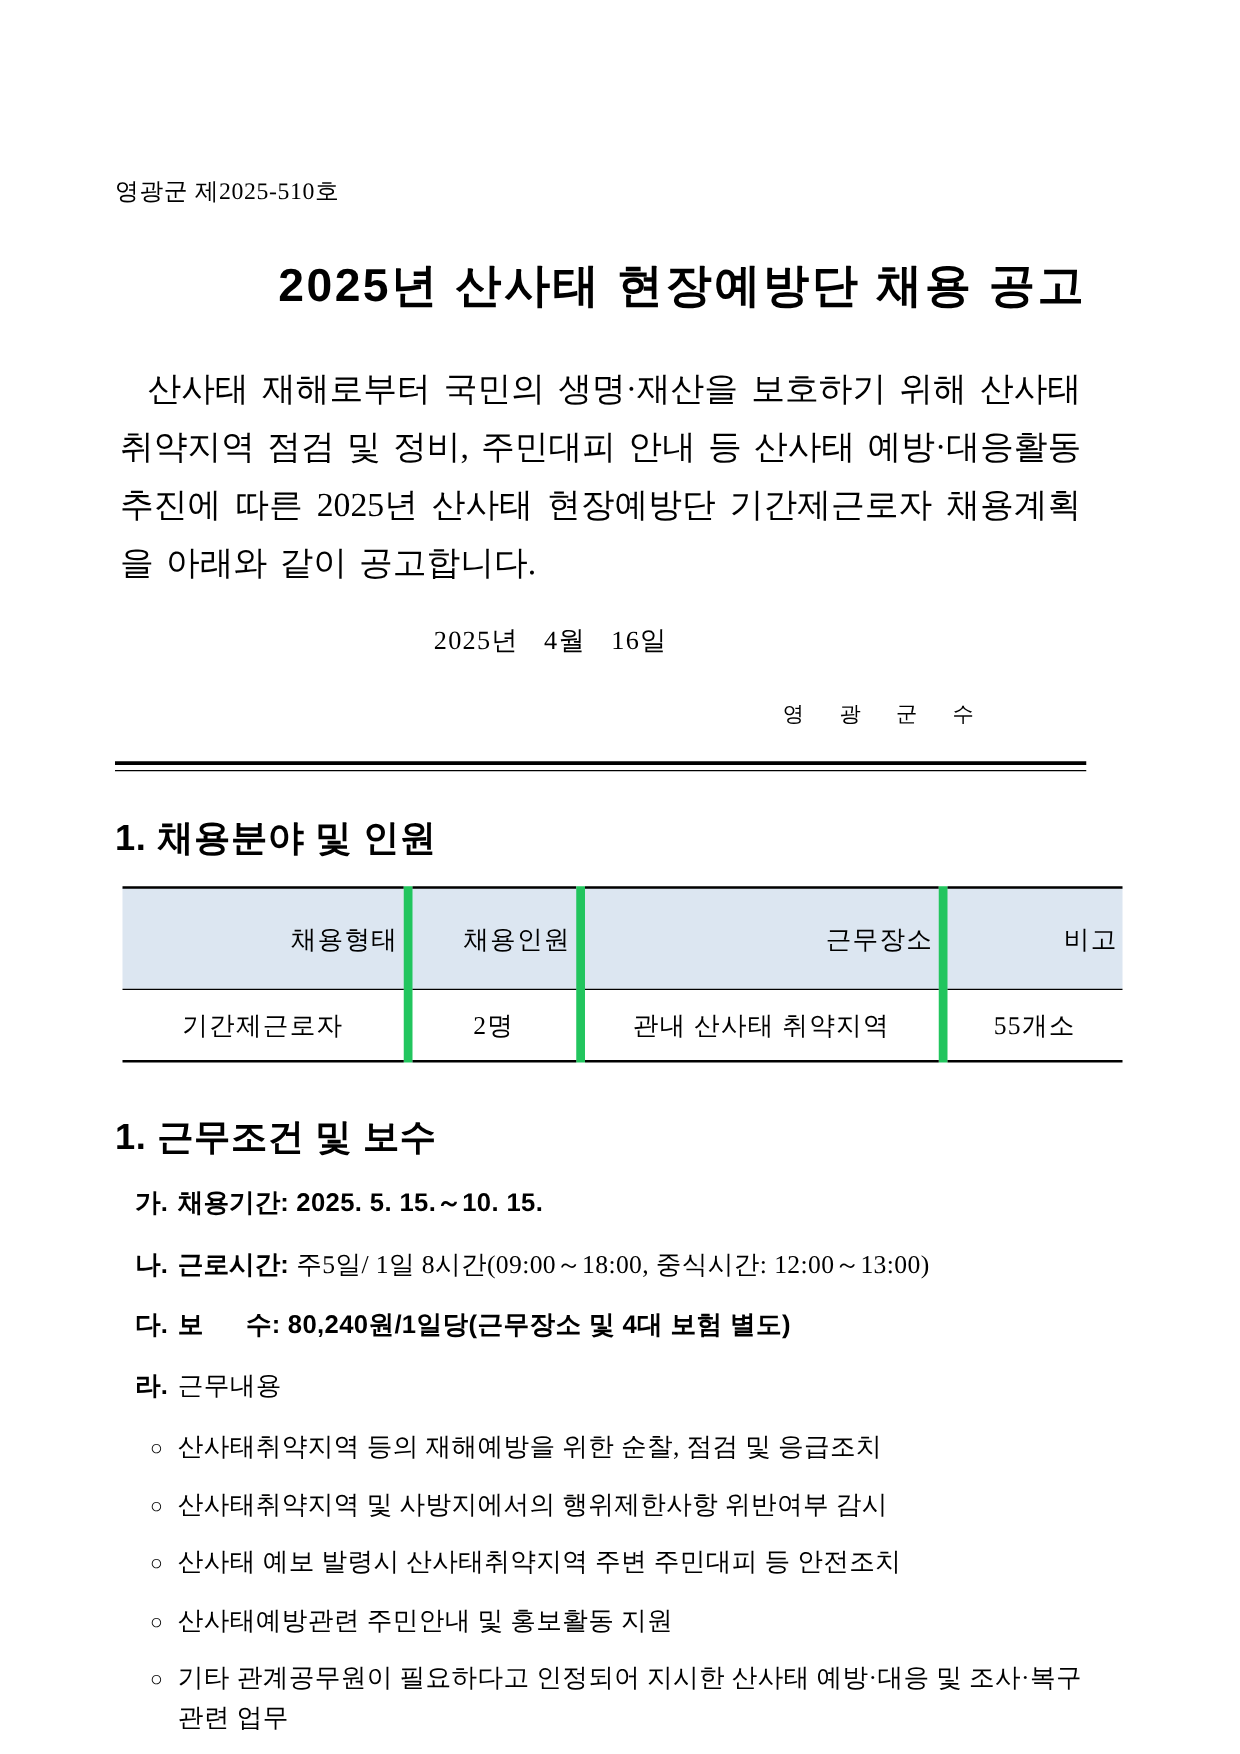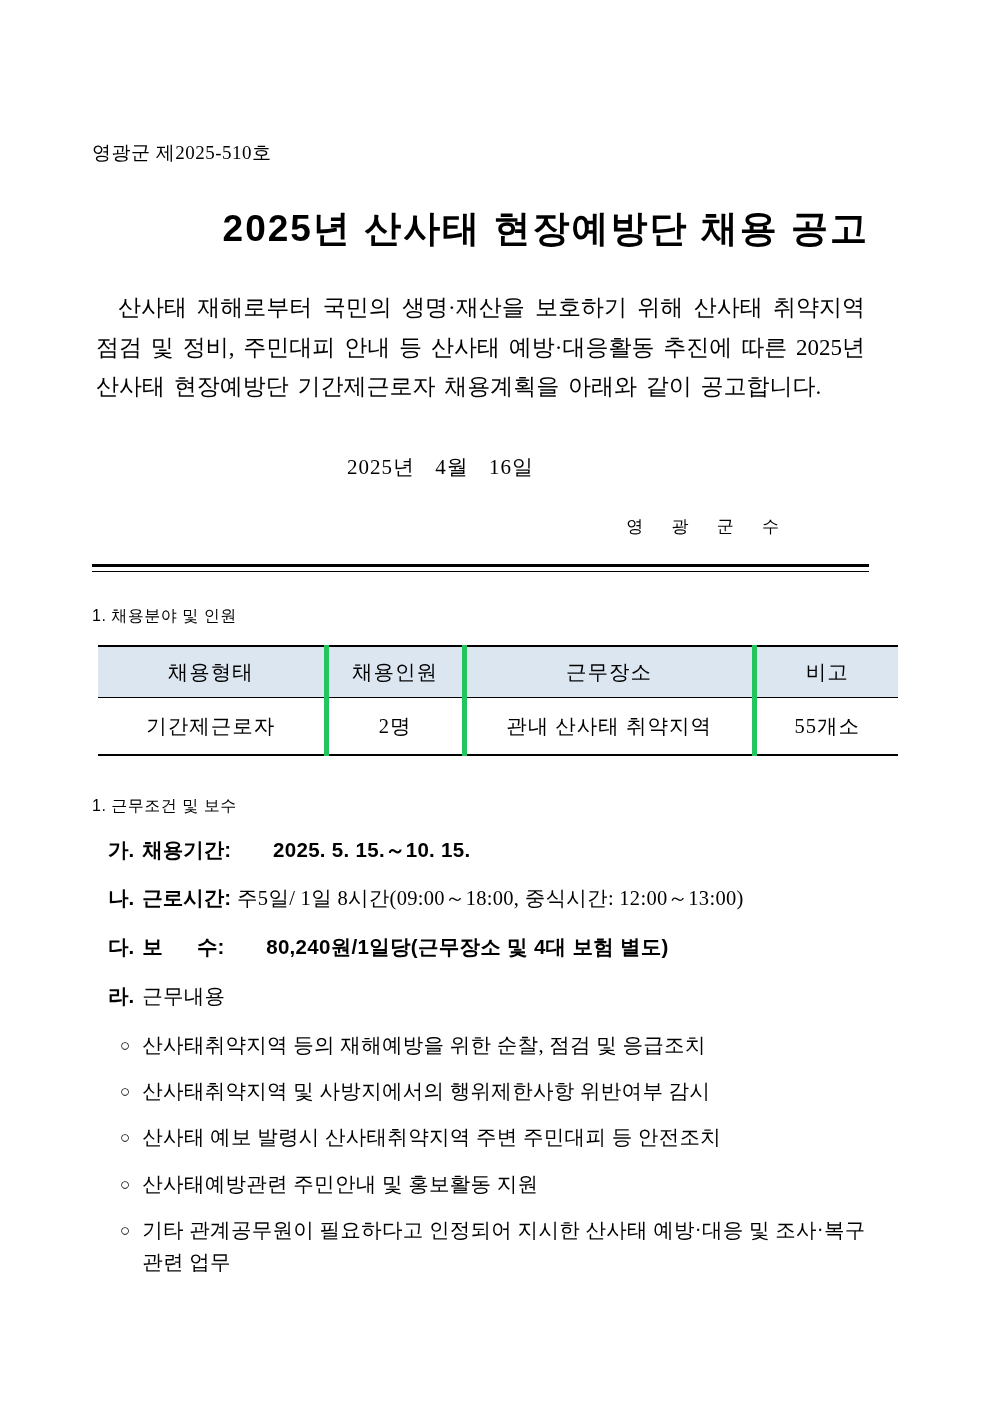--- a/index.html
+++ b/index.html
@@ -30,26 +30,26 @@
   }
   .doc-title {
     text-align: right;
     font-family: "Liberation Sans", sans-serif;
     font-weight: bold;
     font-size: 37px;
     letter-spacing: 2px;
     margin: 0 0 34px 0;
   }
   .intro {
-    font-size: 23px;
+    font-size: 27px;
     line-height: 1.72;
     text-align: justify;
     text-justify: inter-word;
     word-spacing: 3px;
-    margin: 0 0 46px 0;
+    margin: 0 0 24px 0;
     padding: 0 4px;
   }
   .intro .indent { padding-left: 22px; }
   .date-line {
     text-align: center;
     font-size: 21px;
     letter-spacing: 1px;
     word-spacing: 14px;
     margin: 0 0 34px 0;
     padding-right: 80px;
@@ -62,44 +62,45 @@
     margin: 0 0 26px 0;
   }
   .rule-double {
     border-top: 3px solid #000;
     border-bottom: 1.5px solid #000;
     height: 4px;
     margin: 0 0 34px 0;
   }
   .section-heading {
     font-family: "Liberation Sans", sans-serif;
-    font-weight: normal;
-    font-size: 16px;
+    font-weight: bold;
+    font-size: 29px;
     letter-spacing: 0.5px;
     margin: 0 0 18px 0;
   }
   table.recruit {
     border-collapse: collapse;
     width: 800px;
     margin: 0 0 40px 6px;
     table-layout: fixed;
   }
   table.recruit th, table.recruit td {
-    border-left: 5px solid #22c55e;
+    border-left: 7px solid #22c55e;
     border-right: 1px solid #000;
     text-align: center;
     font-size: 20.5px;
     font-weight: normal;
     letter-spacing: 1px;
   }
   table.recruit thead th {
     background: #dce6f1;
     border-top: 2.5px solid #000;
     border-bottom: 1px solid #000;
-    padding: 11px 4px;
+    padding: 26px 4px;
+    text-align: right;
   }
   table.recruit tbody td {
     border-bottom: 2.5px solid #000;
     padding: 14px 4px;
   }
   table.recruit th:first-child, table.recruit td:first-child { border-left: none; }
   table.recruit th:last-child, table.recruit td:last-child { border-right: none; font-family: Liberation Serif, serif; }
 
   .cond-list { margin: 0; padding: 0; }
   .cond-row {
@@ -118,21 +119,20 @@
   .cond-key {
     font-family: "Liberation Sans", sans-serif;
     font-weight: bold;
     white-space: pre;
     margin-right: 6px;
   }
   .cond-value { letter-spacing: 0.3px; }
   .cond-value.bold-val {
     font-family: "Liberation Sans", sans-serif;
     font-weight: bold;
-    margin-left: 36px;
   }
   .bullet-list { margin: 6px 0 0 0; padding: 0; list-style: none; }
   .bullet-item {
     display: flex;
     font-size: 20.5px;
     line-height: 1.55;
     margin-bottom: 14px;
     padding-left: 28px;
   }
   .bullet-mark {

